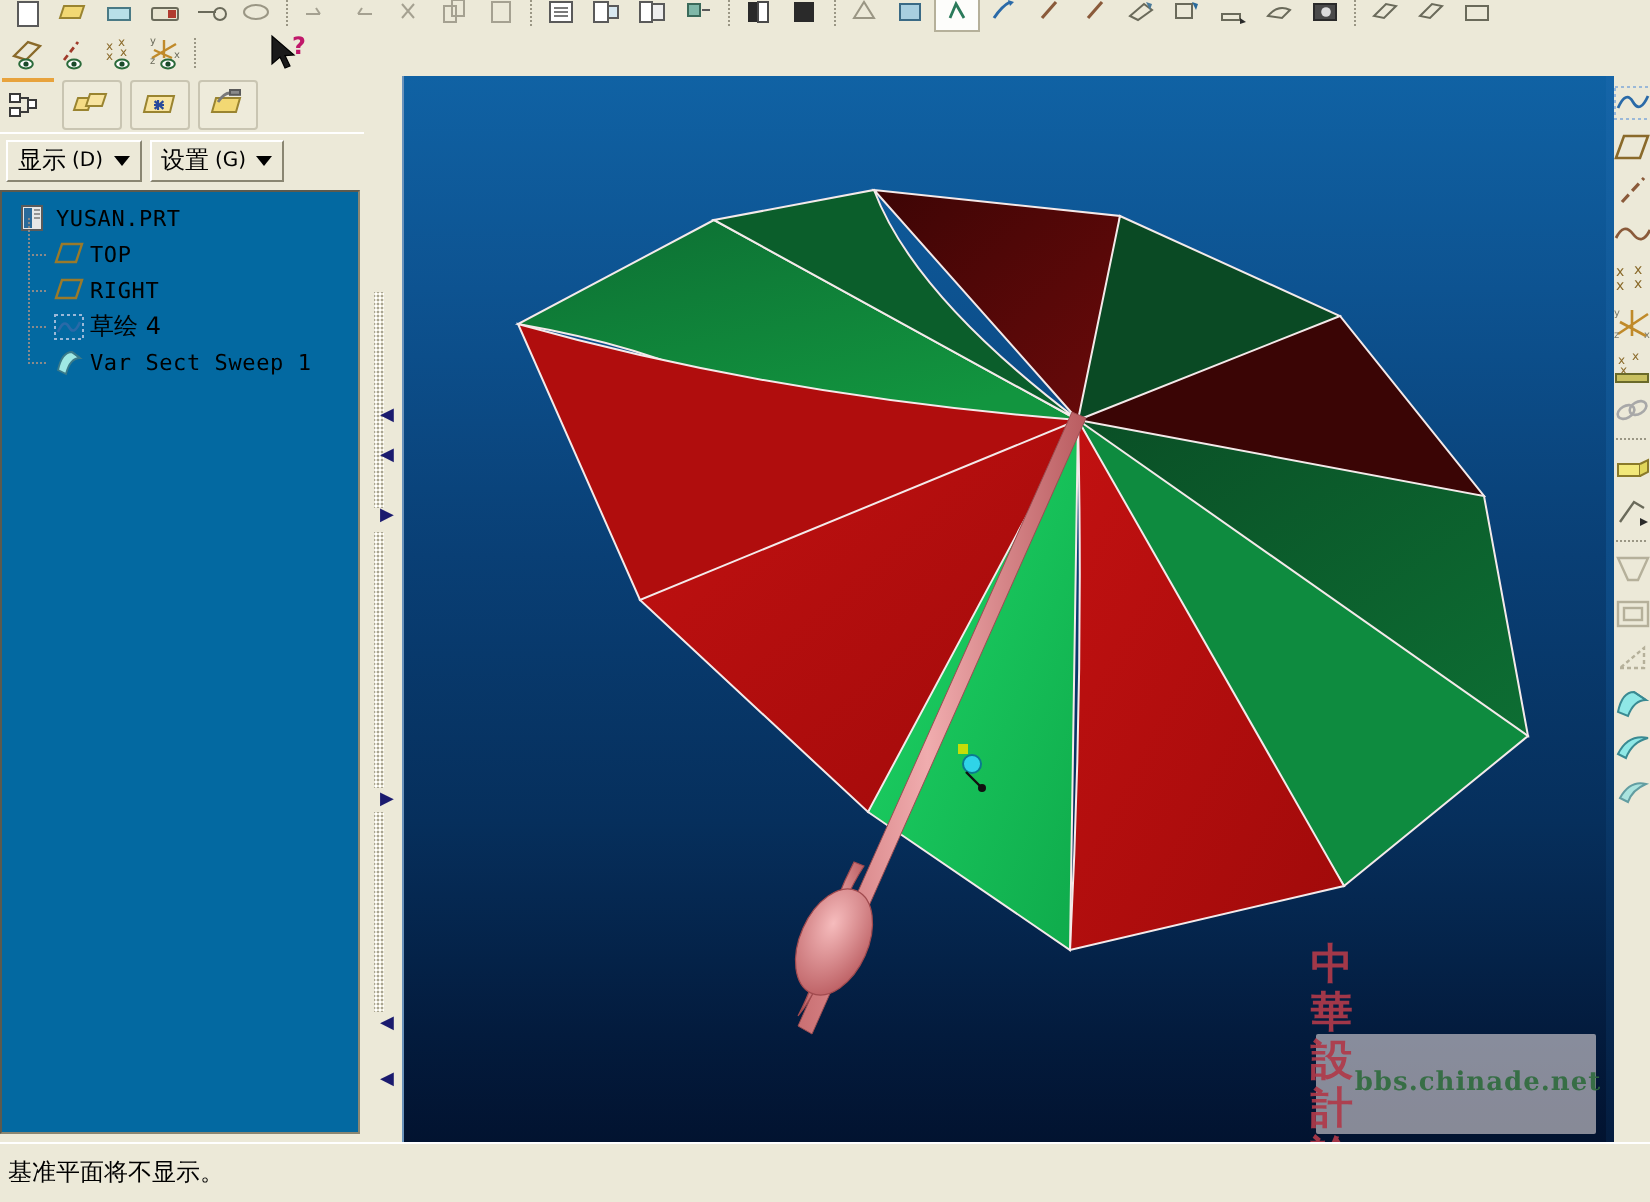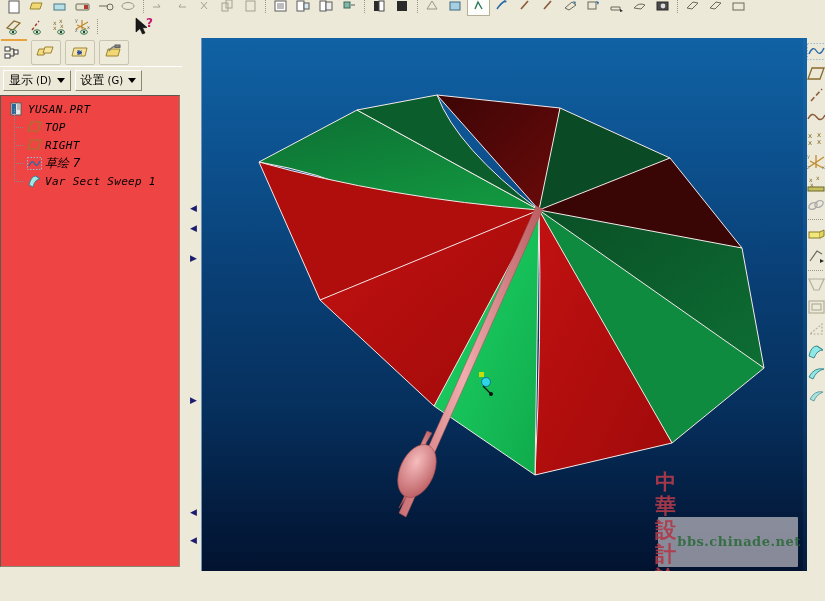--- a/index.html
+++ b/index.html
@@ -105,27 +105,26 @@
     border-right: 4px solid transparent;
     border-top: 5px solid #000;
     margin-left: 2px;
   }
 
   
   #tree-panel {
     position: absolute;
     left: 0; top: 95px;
     width: 180px; height: 472px;
-    background: #ef4444;
+    background: #0369a1;
     border: 1px solid #8a8672;
     border-top-color: #5c5a4e;
     border-left-color: #5c5a4e;
     overflow: hidden;
     font-family: "DejaVu Sans Mono", monospace;
-    font-style: italic;
   }
   #tree-inner { padding: 4px 0 0 5px; }
   .tree-node {
     display: flex; align-items: center;
     height: 18px;
     font-size: 11px;
     color: #000;
     white-space: nowrap;
   }
   .tree-node .tlines {
@@ -588,21 +587,21 @@
 
 
       <div class="tree-node cjk" style="padding-left:8px">
         <span class="tlines vbar"></span>
         <span class="ticon">
           <svg width="15" height="13" viewBox="0 0 15 13">
             <rect x="0.5" y="0.5" width="14" height="12" fill="none" stroke="#9ab8d8" stroke-dasharray="1.5 1.5"></rect>
             <path d="M2 9 Q5 2 7.5 6.5 Q10 11 13 4" fill="none" stroke="#2a6aa8" stroke-width="1.3"></path>
           </svg>
         </span>
-        <span class="tlabel">草绘 7</span>
+        <span class="tlabel">草绘 4</span>
       </div>
 
       <div class="tree-node" style="padding-left:8px">
         <span class="tlines vbar"></span>
         <span class="ticon">
           <svg width="15" height="14" viewBox="0 0 15 14">
             <path d="M2 11 Q4 2 9 2 L13 5 Q8 5 6 13 Z" fill="#9fe8e4" stroke="#3a7a8a" stroke-width="0.9"></path>
             <path d="M9 2 L13 5" stroke="#3a7a8a" stroke-width="0.9"></path>
           </svg>
         </span>
@@ -800,14 +799,17 @@
         <path d="M2 12 Q7 2 17 4 Q9 6 6 14 Z" fill="#8fe8e6" stroke="#3a8a92" stroke-width="1"></path>
       </svg>
     </div>
     <div class="rt-btn" style="margin-left:4px">
       <svg width="19" height="16" viewBox="0 0 19 16">
         <path d="M3 12 Q8 3 16 5 Q9 8 7 14 Z" fill="#9fe2e0" stroke="#4a9098" stroke-width="1" opacity="0.85"></path>
       </svg>
     </div>
   </div>
 
+  <div id="statusbar">
+    <span class="status-text">基准平面将不显示。</span>
+  </div>
 
 </div>
 
 </body></html>

